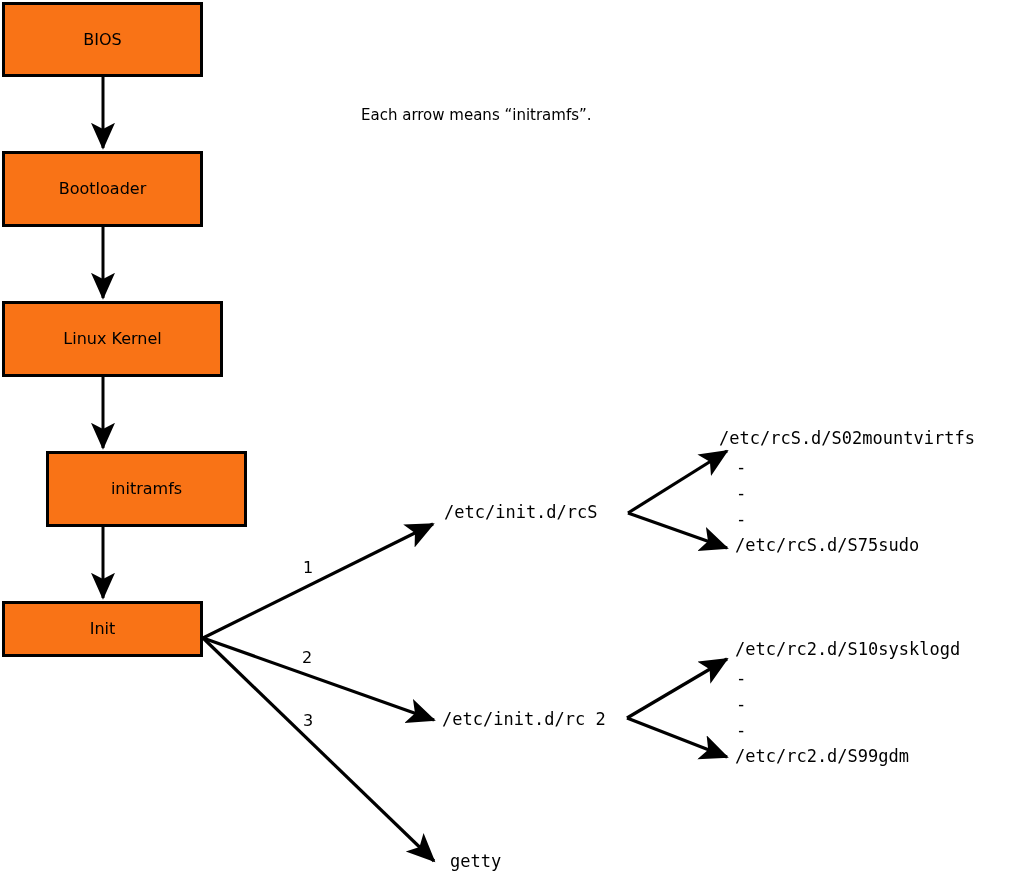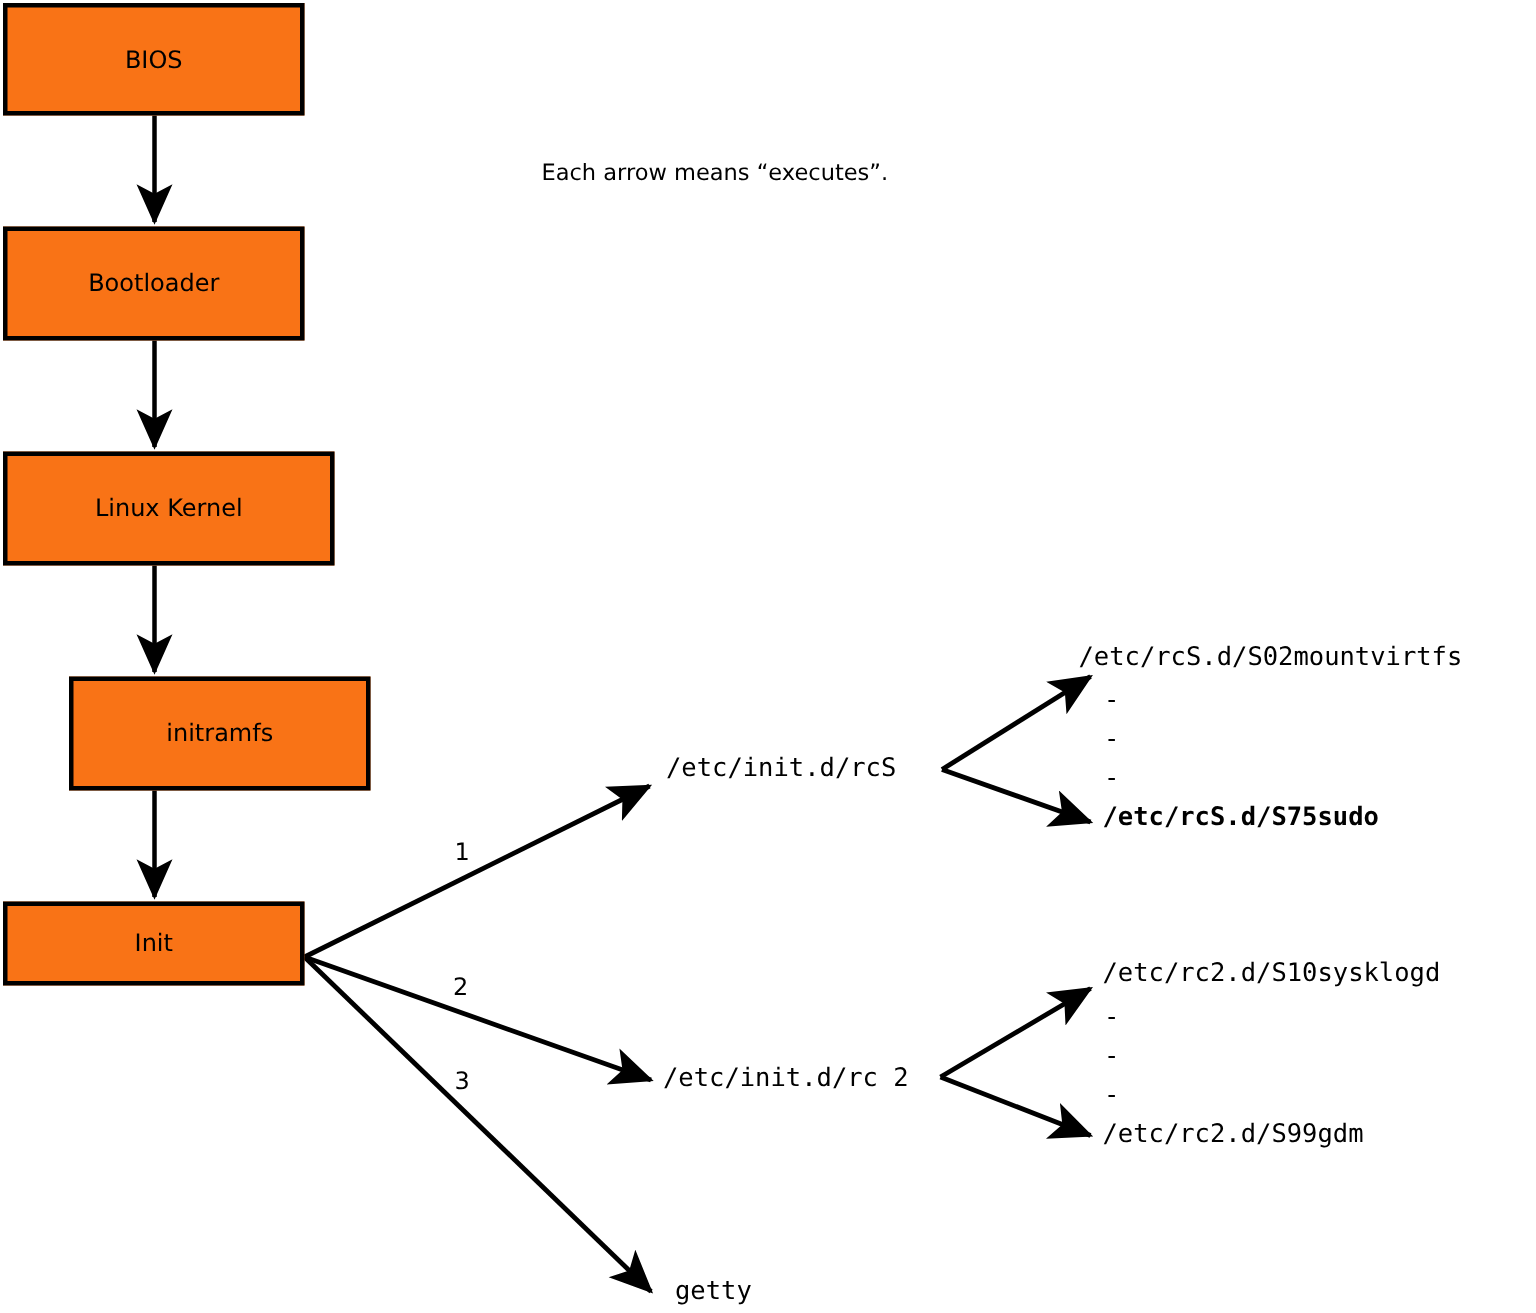--- a/index.html
+++ b/index.html
@@ -65,33 +65,33 @@
 </div>
 
 <div class="node-box" style="left:2px;top:451px;width:201px;height:76px;margin-left:44px;">
   <span class="node-label">initramfs</span>
 </div>
 
 <div class="node-box" style="left:2px;top:601px;width:201px;height:56px;">
   <span class="node-label">Init</span>
 </div>
 
-<div class="caption" style="left:361px;top:108px;">Each arrow means “executes”.</div>
+<div class="caption" style="left:361px;top:108px;">Each arrow means “initramfs”.</div>
 
 <div class="edge-num" style="left:303px;top:560px;">1</div>
 <div class="edge-num" style="left:302px;top:650px;">2</div>
 <div class="edge-num" style="left:303px;top:713px;">3</div>
 
 <div class="mono-label" style="left:444px;top:504px;">/etc/init.d/rcS</div>
 <div class="mono-label" style="left:442px;top:711px;">/etc/init.d/rc 2</div>
 <div class="mono-label" style="left:450px;top:853px;">getty</div>
 
 <div class="mono-label" style="left:719px;top:430px;">/etc/rcS.d/S02mountvirtfs</div>
 <div class="dash-mark" style="left:736px;top:459px;">-</div>
 <div class="dash-mark" style="left:736px;top:485px;">-</div>
 <div class="dash-mark" style="left:736px;top:511px;">-</div>
-<div class="mono-label" style="left:735px;top:537px;font-weight:bold;">/etc/rcS.d/S75sudo</div>
+<div class="mono-label" style="left:735px;top:537px;">/etc/rcS.d/S75sudo</div>
 
 <div class="mono-label" style="left:735px;top:641px;">/etc/rc2.d/S10sysklogd</div>
 <div class="dash-mark" style="left:736px;top:670px;">-</div>
 <div class="dash-mark" style="left:736px;top:696px;">-</div>
 <div class="dash-mark" style="left:736px;top:722px;">-</div>
 <div class="mono-label" style="left:735px;top:748px;">/etc/rc2.d/S99gdm</div>
 
 </body></html>

